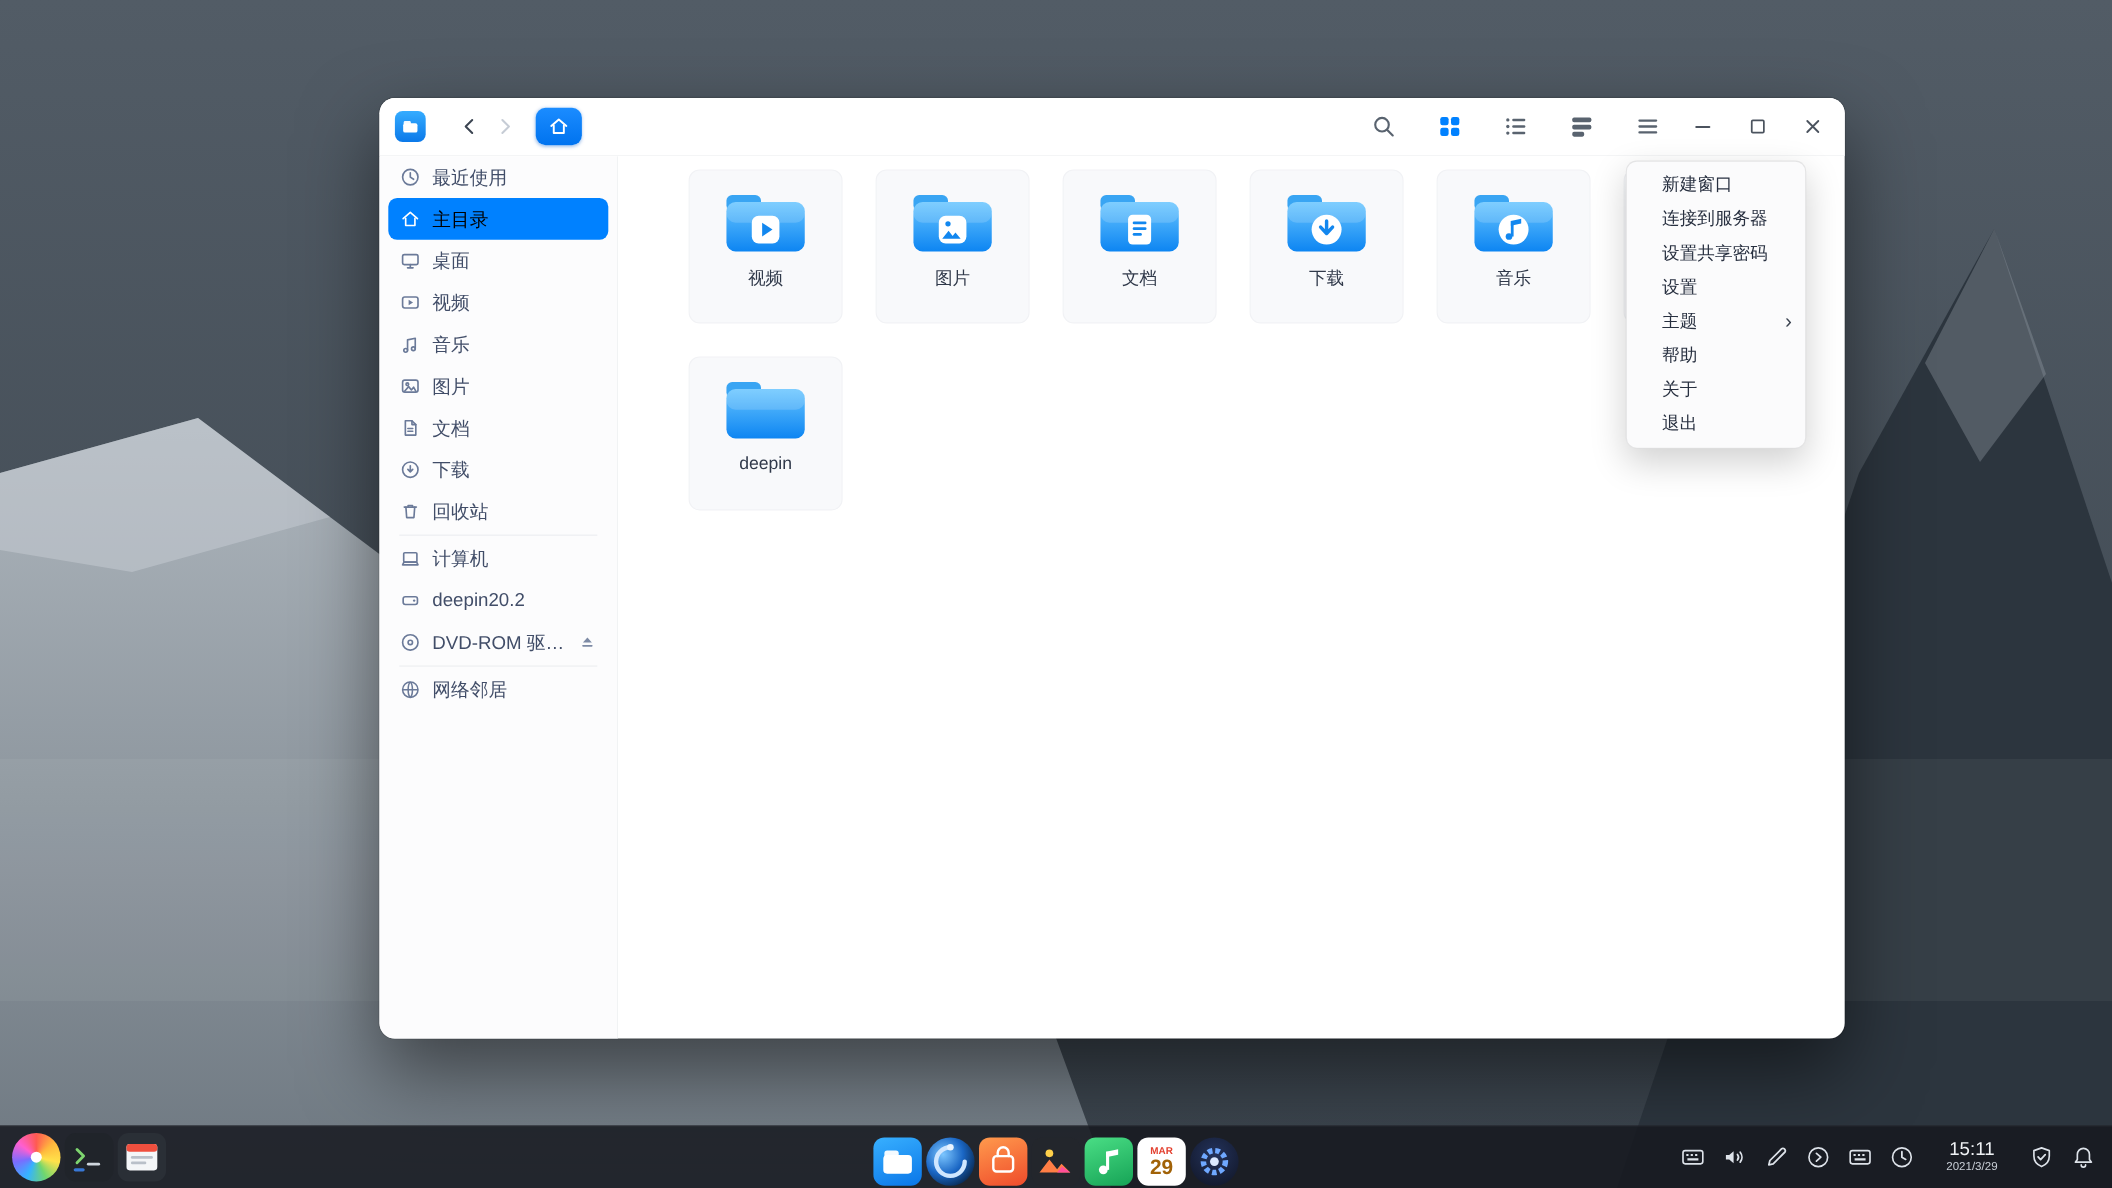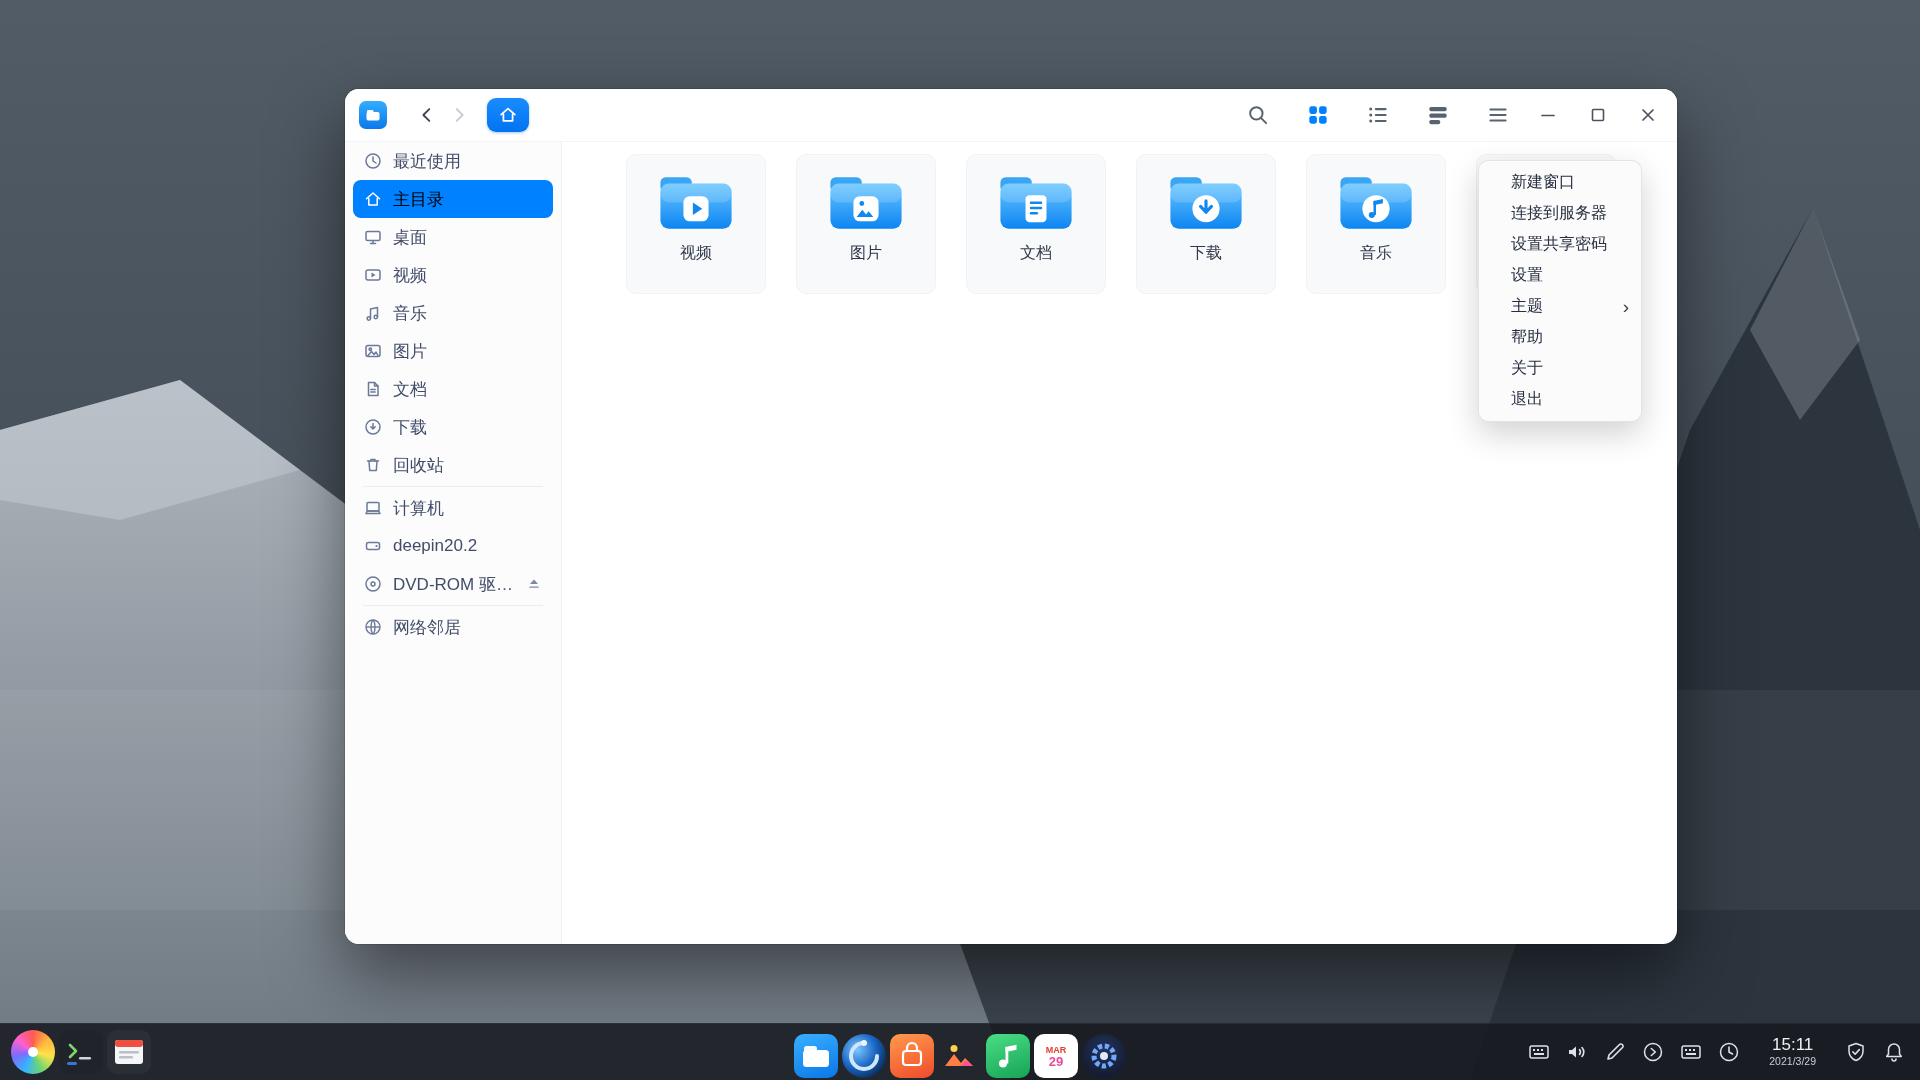--- a/index.html
+++ b/index.html
@@ -64,21 +64,21 @@
     display:flex;align-items:center;justify-content:center;border-radius:0 0 14px 0;background:#fff}
   .count{font-size:15px;color:#5b6470;text-indent:60px}
   .zoom-slider{position:absolute;right:19px;top:50%;transform:translateY(-50%);
     width:84px;height:16px}
   .zoom-track{position:absolute;left:0;right:0;top:7px;height:2px;
     background:repeating-linear-gradient(90deg,#c7ccd4 0 2px,transparent 2px 7px)}
   .zoom-handle{position:absolute;left:6px;top:0;width:16px;height:16px;border-radius:50%;
     background:#0081ff;box-shadow:0 1px 3px rgba(0,40,90,.4)}
 
   
-  .menu{position:absolute;left:1133px;top:71px;width:162px;background:#fbfbfc;
+  .menu{position:absolute;left:1133px;top:57px;width:162px;background:#fbfbfc;
     border:1px solid rgba(0,0,0,.09);border-radius:10px;
     box-shadow:0 12px 32px rgba(0,0,0,.18);padding:6px 0;z-index:50}
   .menu-item{height:31px;display:flex;align-items:center;justify-content:space-between;
     padding:0 12px 0 32px;font-size:16px;color:#283040;cursor:default}
   .chev{font-size:19px;color:#39414e;line-height:1}
 
   
   .dock{position:absolute;left:0;right:0;bottom:0;height:56px;z-index:20;
     background:rgba(22,25,31,.86);border-top:1px solid rgba(255,255,255,.05)}
   .dock-left{position:absolute;left:11px;top:6px;display:flex;gap:4px}
@@ -92,21 +92,21 @@
   .ic-terminal{background:#20242a}
   .ic-editor{background:#2a2f36}
   .ic-fm{background:linear-gradient(160deg,#38b0ff,#0a76e8)}
   .ic-browser{border-radius:50%;
     background:radial-gradient(circle at 35% 35%,#7cc6ff,#1a66c4 45%,#0a2c56 78%)}
   .ic-store{background:linear-gradient(160deg,#ff9a4d,#ef4b2b)}
   .ic-photos{background:#23262c}
   .ic-music{background:linear-gradient(160deg,#4ade85,#16a356)}
   .ic-cal{background:#fff;flex-direction:column}
   .cal-month{font-size:9px;font-weight:bold;color:#e3402f;line-height:1;margin-top:3px}
-  .cal-day{font-size:13px;font-weight:bold;color:#ec4899;line-height:1.15}
+  .cal-day{font-size:19px;font-weight:bold;color:#a16207;line-height:1.15}
   .ic-cc{border-radius:50%;background:radial-gradient(circle at 50% 35%,#24335c,#141b30 78%)}
   .tray-ic{width:24px;height:24px;color:#dde2e9;display:flex;align-items:center;justify-content:center}
   .clockbox{display:flex;flex-direction:column;align-items:center;justify-content:center;
     color:#eef1f4;margin:0 14px}
   .time{font-size:17px;line-height:1.1}
   .date{font-size:10.5px;color:#c9cfd7;line-height:1.2}
   .hidden-defs{position:absolute;width:0;height:0;overflow:hidden}
 </style>
 </head>
 <body>
@@ -547,20 +547,26 @@
             </svg>
           <span class="tlabel">音乐</span>
         </div>
         <div class="tile">
           <svg width="84" height="67" viewBox="0 0 80 64">
             <use href="#folder-base"></use>
               <use href="#em-desktop"></use>
             </svg>
           <span class="tlabel">桌面</span>
         </div>
+        <div class="tile">
+          <svg width="84" height="67" viewBox="0 0 80 64">
+            <use href="#folder-base"></use>
+            </svg>
+          <span class="tlabel">deepin</span>
+        </div>
       </div>
     </div>
   </div>
 
   <div class="menu">
     <div class="menu-item">
       <span>新建窗口</span>
     </div>
     <div class="menu-item">
       <span>连接到服务器</span>

